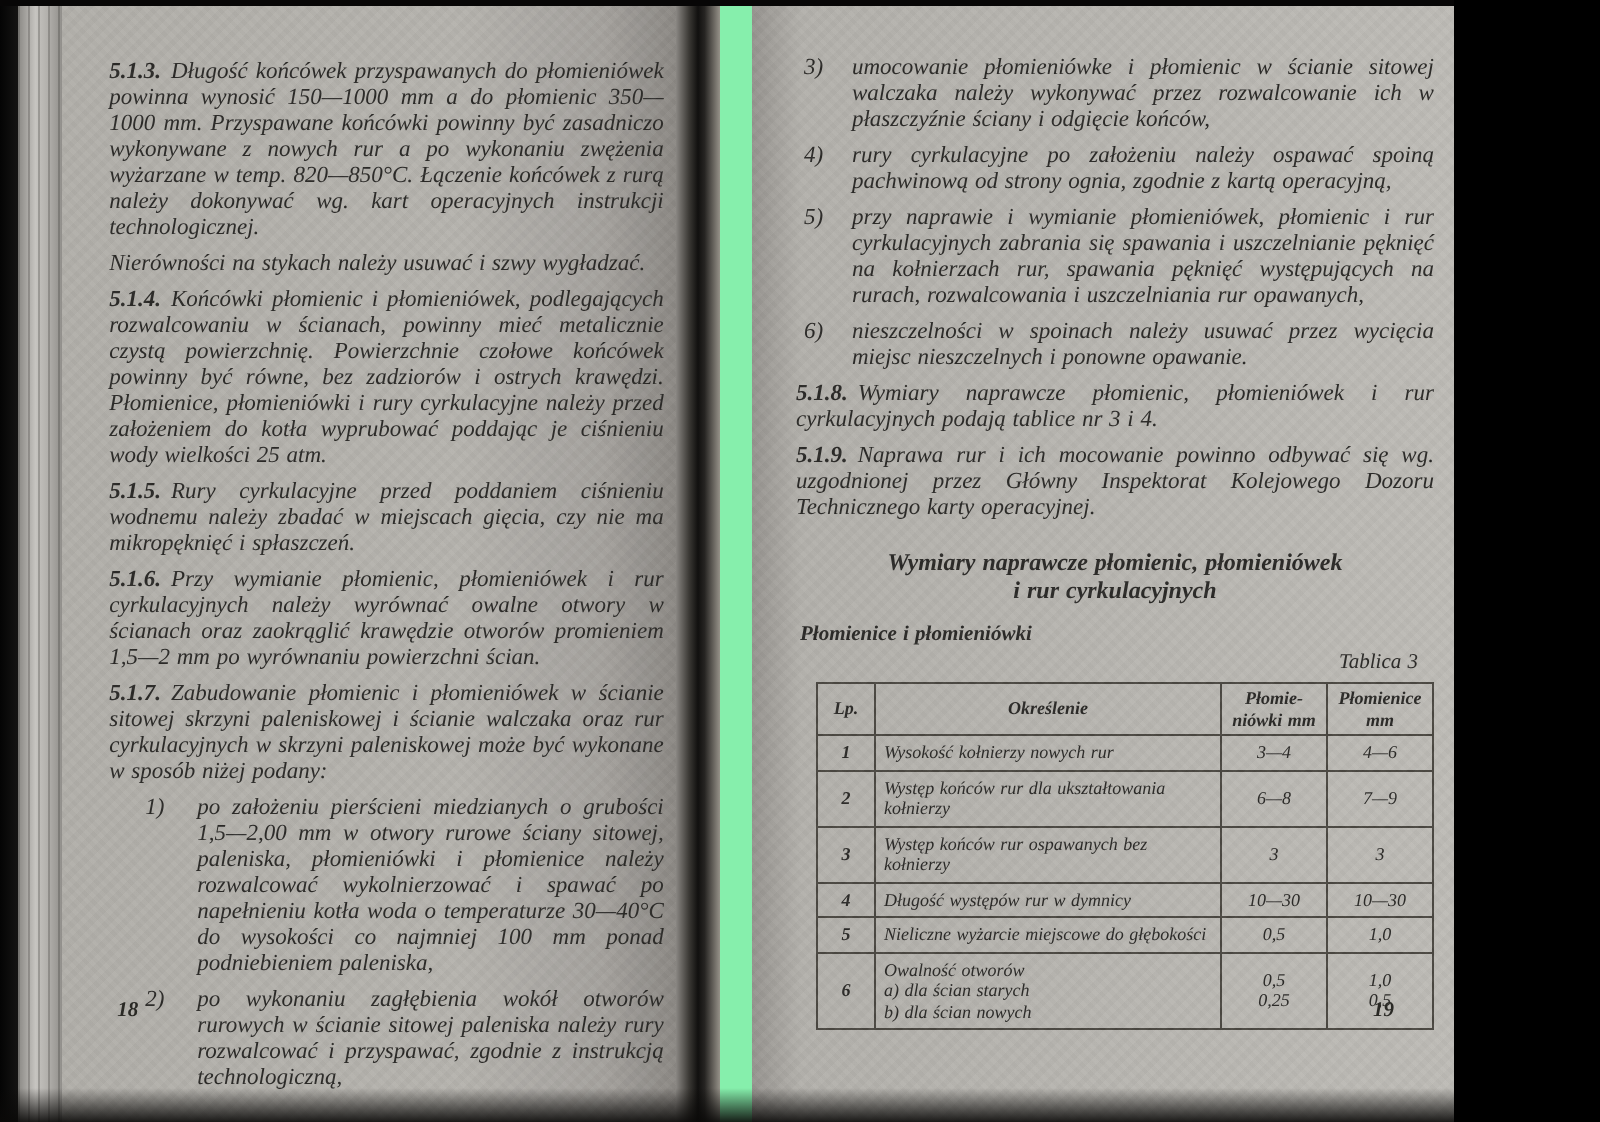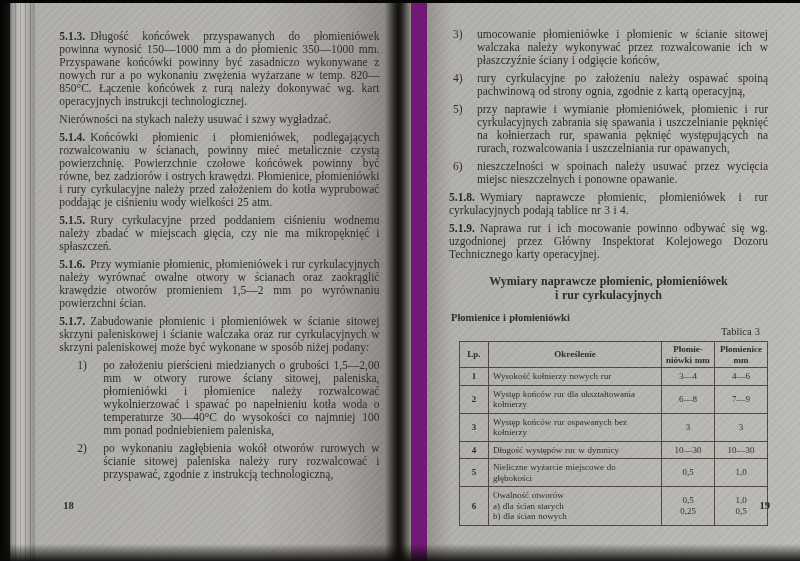--- a/index.html
+++ b/index.html
@@ -1,32 +1,32 @@
 <!DOCTYPE html>
 <html lang="pl"><head>
 <meta charset="utf-8">
 <style>
   html,body{margin:0;padding:0;background:#000;}
-  .book{position:relative;width:800px;height:561px;overflow:hidden;background:#701a75;
-        font-family:"Liberation Serif","DejaVu Serif",serif;color:#232220;}
+  .book{position:relative;width:727px;height:561px;overflow:hidden;background:#86efac;
+        font-family:"Liberation Serif","DejaVu Serif",serif;color:#232220;font-style:italic;}
   .pages{display:flex;height:100%;}
   .edge-left{width:10px;background:linear-gradient(to right,#040404,#151413);}
   .stack-left{width:26px;
     background:
       repeating-linear-gradient(to right, rgba(55,53,50,0.28) 0 1px, rgba(0,0,0,0) 1px 5px),
       linear-gradient(to right,#8a8884,#c6c4c0 40%,#b0aeaa 70%,#918f8b);}
   .page{position:relative;box-sizing:border-box;}
   .page::after{content:"";position:absolute;inset:0;pointer-events:none;
     background:
       repeating-linear-gradient(45deg, rgba(118,116,110,0.05) 0 2px, rgba(186,184,178,0.05) 2px 4px),
       repeating-linear-gradient(-45deg, rgba(92,90,86,0.04) 0 3px, rgba(202,200,194,0.04) 3px 6px);}
   .page-left{width:356px;padding:30px 6px 0 24px;
     background:linear-gradient(to right,#b2b0ab,#b6b4af 65%,#a5a29e 88%,#8a8783);}
   .spine{width:26px;background:linear-gradient(to right,#8a8783,#3a3834 30%,#11100f 50%,#262422 65%,#969289);}
-  .page-right{flex:1;padding:28px 32px 0 22px;
+  .page-right{flex:1;padding:28px 10px 0 22px;
     background:linear-gradient(to right,#96938f,#b4b2ad 7%,#bab8b3 60%,#bfbdb8);margin-left:16px;}
   .top-strip{position:absolute;top:0;left:0;right:0;height:3px;background:#070606;z-index:5;}
   .bottom-band{position:absolute;left:0;right:0;bottom:0;height:17px;z-index:5;
     background:linear-gradient(to bottom,rgba(10,9,8,0) 0,rgba(10,9,8,0.5) 55%,rgba(10,9,8,0.9));}
 
   .pbody{font-size:11.5px;line-height:13px;text-align:justify;word-spacing:0.5px;}
   .para{margin:0 0 5px;}
   .para .num{font-weight:bold;margin-right:5px;}
   .para .num:empty{margin:0;}
   .li{display:flex;margin:0 0 5px;}

